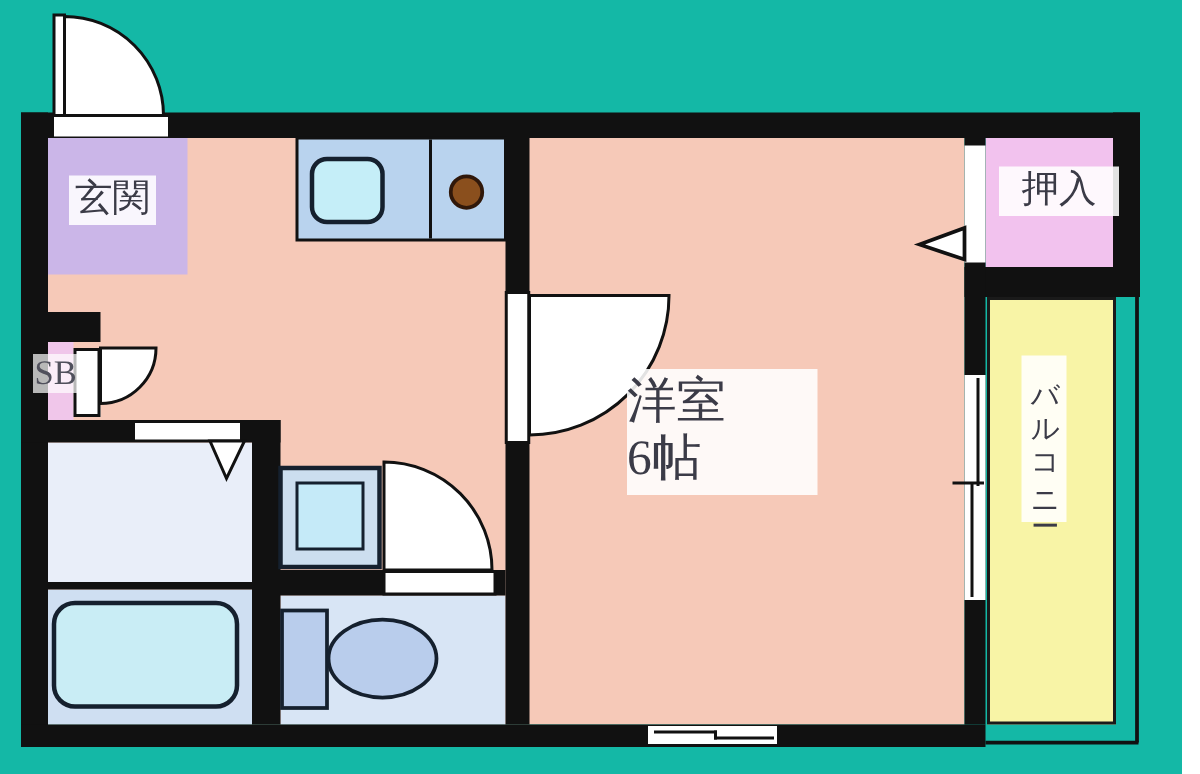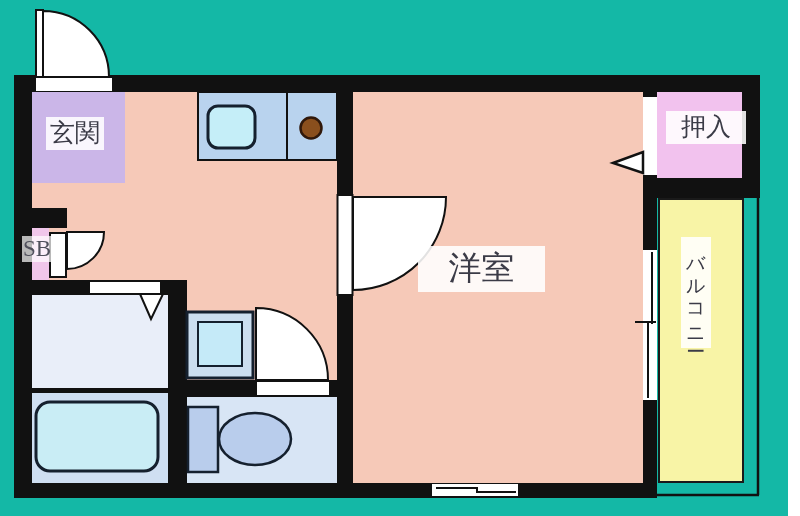--- a/index.html
+++ b/index.html
@@ -38,21 +38,21 @@
   .w-balcony-side{left:643px;top:92px;width:14px;height:391px;z-index:10;}
   
   .o-entry{left:36px;top:78px;width:76px;height:13px;z-index:20;}
   .o-washroom{left:90px;top:282px;width:70px;height:11px;z-index:20;}
   .o-closet-slide{left:643px;top:97px;width:14px;height:78px;z-index:20;}
   .o-balcony-window{left:643px;top:250px;width:14px;height:150px;z-index:20;}
   .o-bottom-window{left:432px;top:484px;width:86px;height:12px;z-index:20;}
   
   .lbl-entrance{left:46px;top:117px;font-size:25px;padding:2px 4px;}
   .lbl-closet{left:666px;top:111px;font-size:25px;padding:2px 15px;}
-  .lbl-room{left:418px;top:246px;width:127px;font-size:33px;text-align:center;
+  .lbl-room{left:418px;top:246px;width:127px;font-size:33px;text-align:left;
             padding:4px 0;}
   .lbl-balcony{left:681px;top:237px;font-size:19px;letter-spacing:3px;
                writing-mode:vertical-rl;text-orientation:mixed;padding:5px 4px;}
   .lbl-sb{left:22px;top:236px;font-size:23px;color:#50505c;background:rgba(255,255,255,.7);
           padding:0 1px;text-align:right;}
 </style>
 </head>
 <body>
 
 <div id="plan">
@@ -144,17 +144,18 @@
     <g stroke="#111" stroke-width="2.5" fill="none">
       <line x1="758" y1="198" x2="758" y2="495"></line>
       <line x1="657" y1="495" x2="759" y2="495"></line>
     </g>
   </svg>
 
   <div class="label lbl-entrance">玄関</div>
   <div class="label lbl-closet">押入</div>
   <div class="label lbl-room">
     <div>洋室</div>
+    <div>6帖</div>
   </div>
   <div class="label lbl-balcony">バルコニー</div>
   <div class="label lbl-sb">SB</div>
 
 </div>
 
 </body></html>

